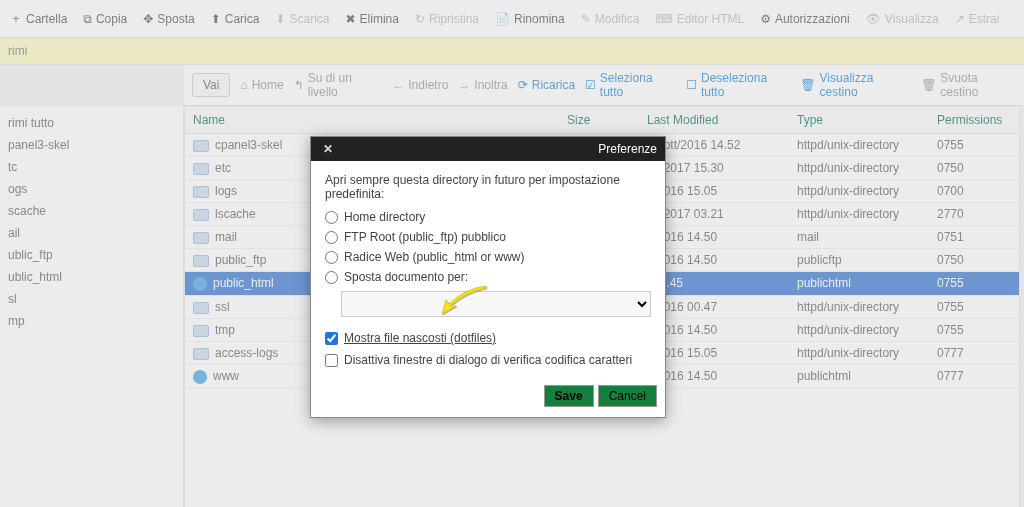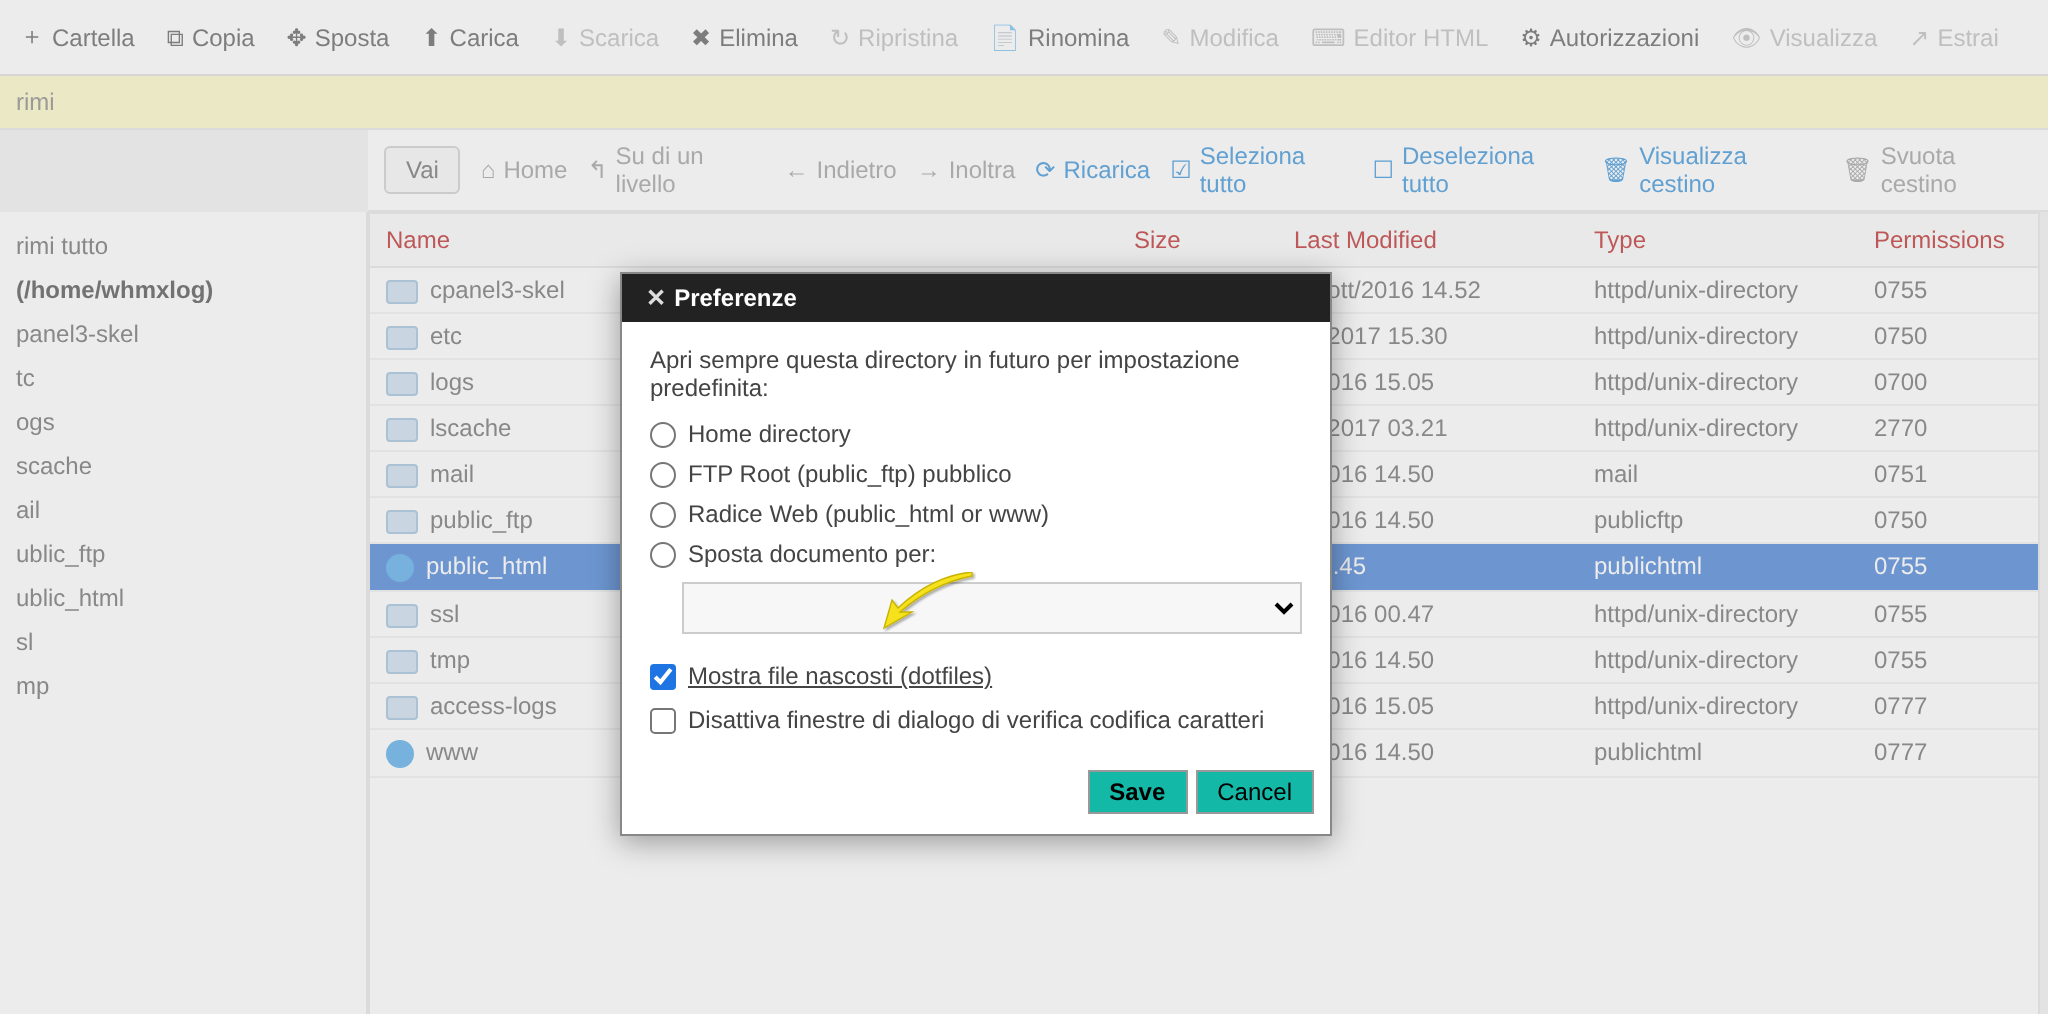--- a/index.html
+++ b/index.html
@@ -83,21 +83,21 @@
     margin: 0 4px 4px 0;
   }
   table.files {
     width: 100%;
     border-collapse: collapse;
     font-size: 12px;
   }
   table.files th {
     text-align: left;
     font-weight: normal;
-    color: #b91c1c;
+    color: #0f766e;
     padding: 6px 8px;
     border-bottom: 1px solid #e5e5e5;
     background: #fafafa;
   }
   table.files td {
     padding: 4px 8px;
     color: #666;
     border-bottom: 1px solid #f0f0f0;
     white-space: nowrap;
   }
@@ -133,35 +133,35 @@
   .modal .titlebar {
     background: #222;
     color: #fff;
     padding: 5px 8px;
     display: flex;
     align-items: center;
   }
   .modal .titlebar .close {
     color:#ddd; cursor:pointer; font-weight:bold; padding:0 4px;
   }
-  .modal .titlebar .ttl { flex:1; text-align:left; font-weight:bold; }
+  .modal .titlebar .ttl { flex:1; text-align:right; font-weight:normal; }
   .modal .body { padding: 12px 14px 8px; color:#444; }
   .modal .opt { display:flex; align-items:center; gap:6px; padding:3px 0; }
   .modal select {
     width: 100%; height:26px; border:1px solid #ccc; background:#f7f7f7;
     margin:4px 0 10px 16px; width:calc(100% - 16px);
   }
   .modal .chk { display:flex; align-items:center; gap:6px; padding:4px 0; }
   .modal .under { text-decoration: underline; }
   .modal .btns {
     display:flex; justify-content:flex-end; gap:4px;
     padding:6px 8px 10px; border-top:0;
   }
   .modal .btns button {
-    border:1px solid #999; background:#14b8a6; padding:3px 10px;
+    border:1px solid #999; background:#15803d; padding:3px 10px;
     font-size:12px; cursor:pointer;
   }
   .arrow {
     position:absolute;
     width:52px; height:30px;
     pointer-events:none;
   }
   input[type=checkbox].blue { accent-color:#1e74e2; }
 </style>
 </head>
@@ -261,21 +261,20 @@
   <span class="navlink">
       <span>🗑</span>
       <span>Svuota cestino</span>
     </span>
 </div>
 
 <div class="main">
   <div class="side">
     <ul id="sidelist">
         <li>rimi tutto</li>
-        <li class="bold">(/home/whmxlog)</li>
         <li>panel3-skel</li>
         <li>tc</li>
         <li>ogs</li>
         <li>scache</li>
         <li>ail</li>
         <li>ublic_ftp</li>
         <li>ublic_html</li>
         <li>sl</li>
         <li>mp</li>
       </ul>

